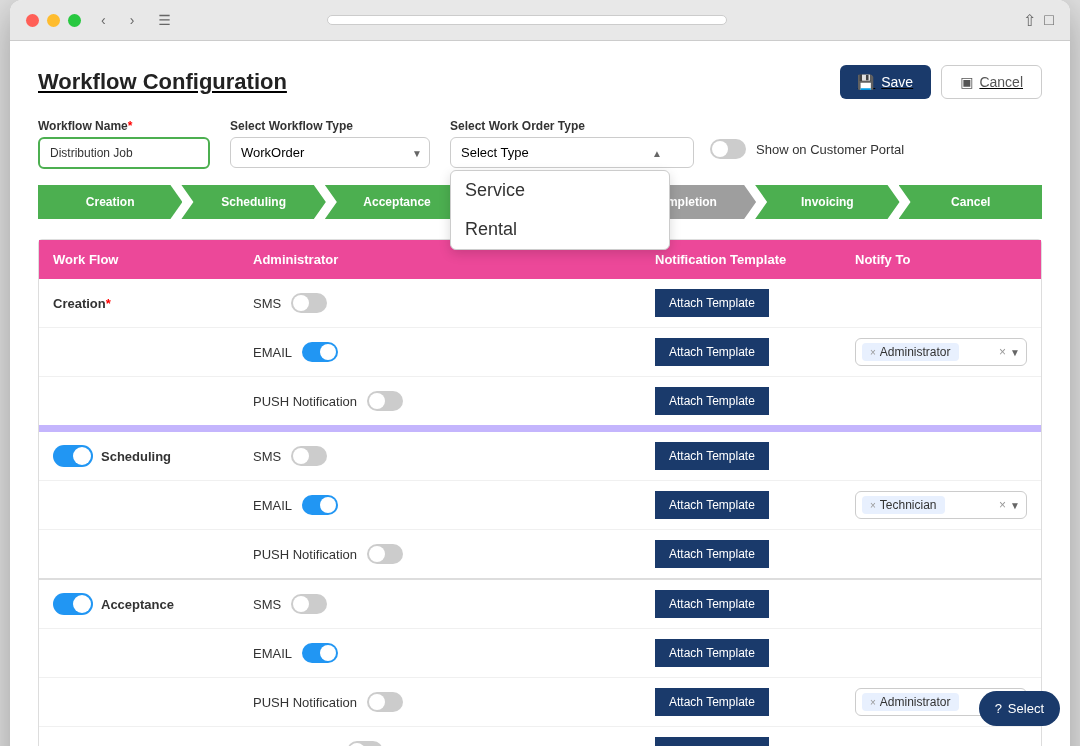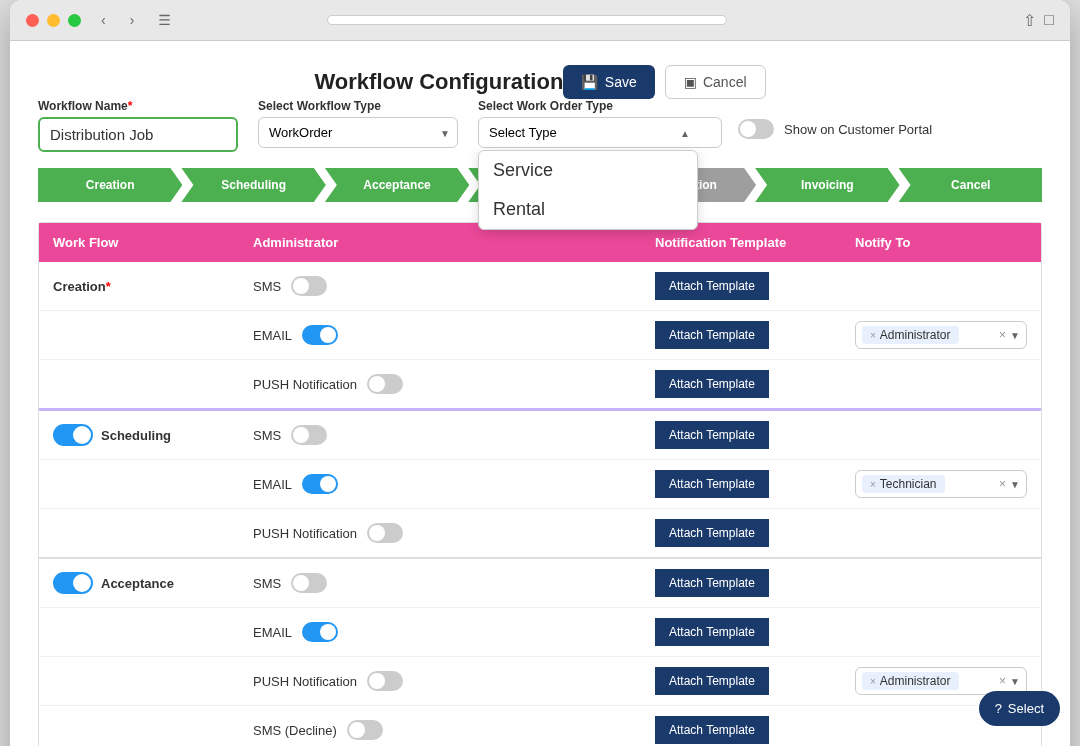--- a/index.html
+++ b/index.html
@@ -44,22 +44,24 @@
     .content {
       flex: 1;
       background: #fff;
       padding: 24px 28px;
       overflow-y: auto;
       position: relative;
     }
 
     .page-header {
       display: flex;
-      justify-content: center;
+      justify-content: space-between;
       align-items: center;
+      margin-bottom: 20px;
+      text-decoration: underline;
     }
     .page-title { font-size: 22px; font-weight: 600; color: #222; }
     .header-actions { display: flex; gap: 10px; }
     .btn-save {
       background: #1a3a6b; color: #fff; border: none;
       padding: 8px 18px; border-radius: 6px; cursor: pointer;
       font-size: 14px; display: flex; align-items: center; gap: 6px;
     }
     .btn-cancel {
       background: #fff; color: #555; border: 1px solid #ccc;
@@ -68,22 +70,22 @@
     }
 
     .form-row {
       display: flex; gap: 20px; align-items: flex-start; margin-bottom: 16px;
     }
     .form-group { display: flex; flex-direction: column; gap: 4px; }
     .form-group label { font-size: 12px; font-weight: 600; color: #333; }
     .required { color: red; }
     .form-input {
       border: 2px solid #4caf50; border-radius: 6px;
-      padding: 7px 10px; font-size: 15px; color: #333;
-      width: 200px; outline: none;
+      padding: 7px 10px; font-size: 12px; color: #333;
+      width: 172px; outline: none;
     }
     .select-wrapper { position: relative; width: 200px; }
     .select-wrapper select {
       width: 100%; padding: 7px 30px 7px 10px;
       border: 1px solid #ccc; border-radius: 6px;
       font-size: 13px; appearance: none; background: #fff; cursor: pointer;
     }
     .select-arrow {
       position: absolute; right: 8px; top: 50%; transform: translateY(-50%);
       pointer-events: none; color: #666; font-size: 10px;
@@ -135,21 +137,21 @@
     
     .table-container { width: 100%; border: 1px solid #ddd; border-radius: 4px; overflow: visible; }
     .table-header {
       display: grid;
       grid-template-columns: 200px 1fr 200px 200px;
       background: #ec4899; color: #fff; font-size: 13px; font-weight: 600;
     }
     .th { padding: 12px 14px; }
 
     .table-body { }
-    .section-group { border-bottom: 3px solid #c4b5fd; }
+    .section-group { border-bottom: 7px solid #c4b5fd; }
     .table-row {
       display: grid;
       grid-template-columns: 200px 1fr 200px 200px;
       border-bottom: 1px solid #f0f0f0;
       align-items: center;
       min-height: 46px;
     }
     .table-row:last-child { border-bottom: none; }
     .td { padding: 10px 14px; font-size: 13px; color: #333; }
     .td-workflow {

